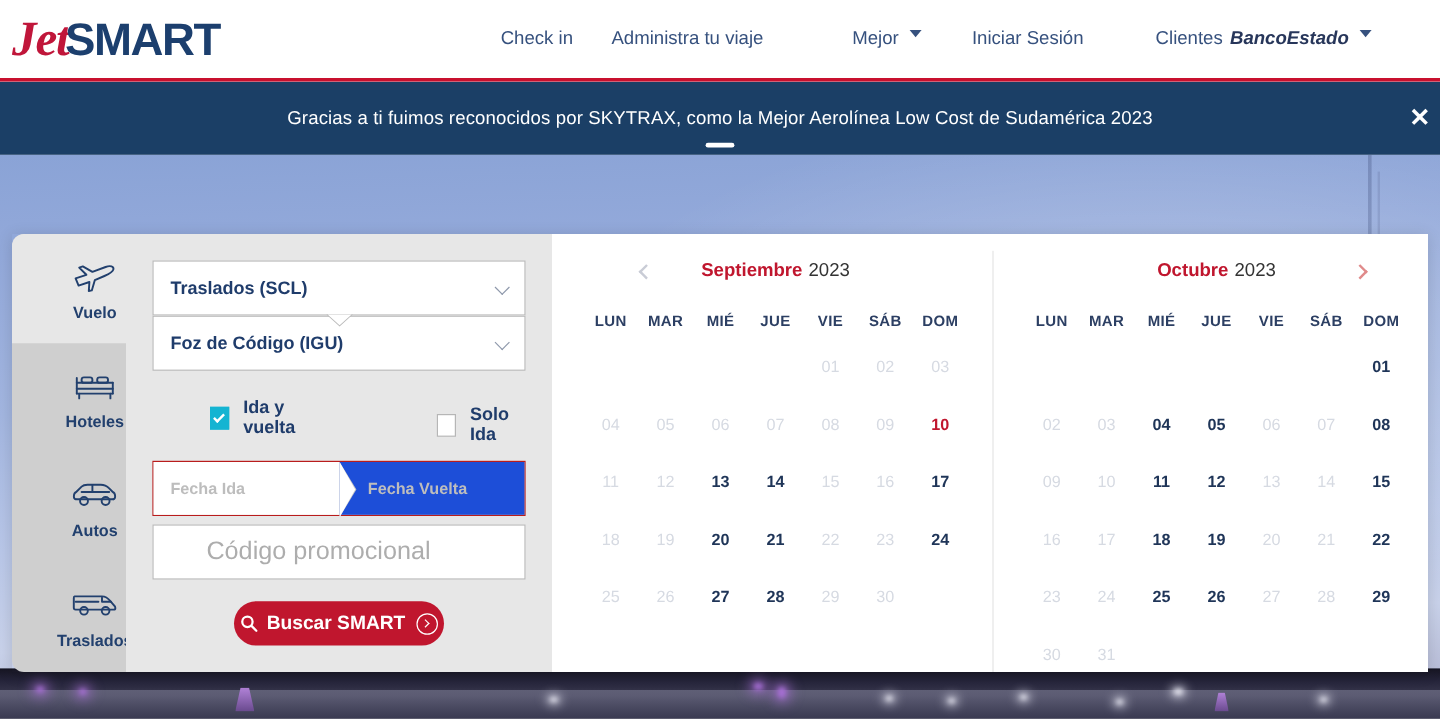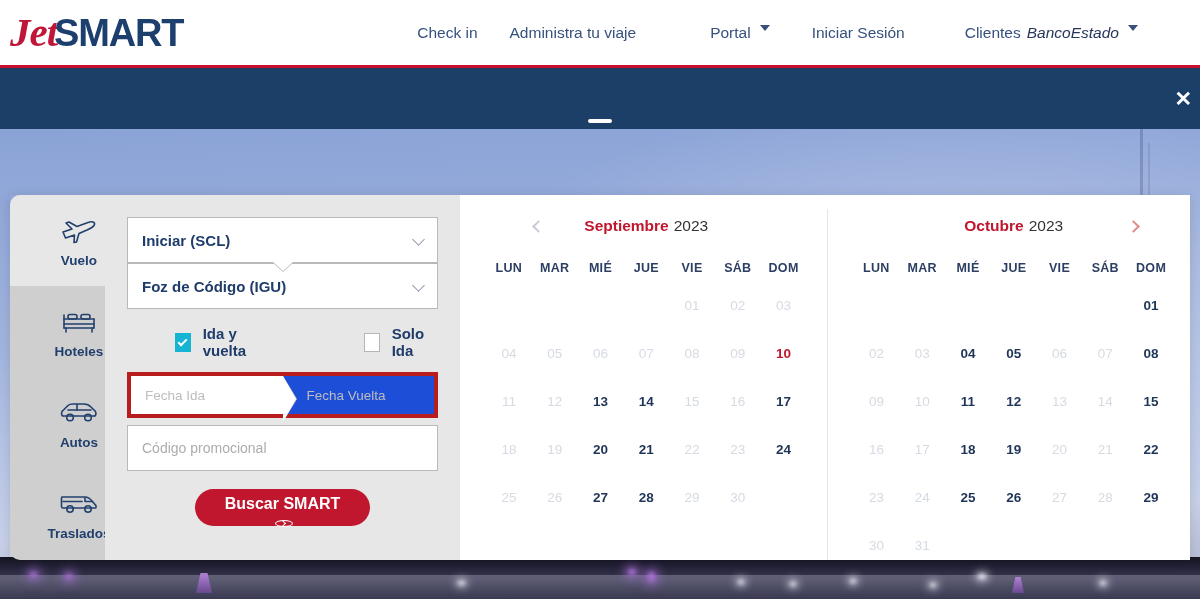--- a/index.html
+++ b/index.html
@@ -39,21 +39,21 @@
     display: flex; align-items: center;
   }
   .caret {
     display: inline-block; width: 0; height: 0; margin-left: 9px;
     border-left: 5px solid transparent; border-right: 5px solid transparent;
     border-top: 6px solid #36517e; position: relative; top: 1px;
   }
   .caret.high { top: -5px; }
   .banco {
     font-family: "Liberation Sans", sans-serif;
-    font-style: italic; font-weight: normal; font-size: 15.5px;
+    font-style: italic; font-weight: bold; font-size: 15.5px;
     color: #27365a; margin-left: 6px;
   }
 
   
   .banner {
     position: absolute; top: 68px; left: 0; width: 1200px; height: 61px;
     background: #1b3f66; z-index: 35;
     display: flex; align-items: center; justify-content: center;
   }
   .banner-text {
@@ -133,21 +133,21 @@
     width: 355px; background: #e7e7e7; padding: 22px 22px 0 22px;
     flex: 0 0 355px; position: relative;
   }
   .field {
     background: #ffffff; border: 1px solid #b9b9b9; height: 46px;
     display: flex; align-items: center; padding: 0 14px;
     position: relative; cursor: pointer;
   }
   .field + .field { border-top: none; }
   .field-value { font-size: 15px; font-weight: bold; color: #1f3c6b; }
-  .field-placeholder { font-size: 14px; color: #adadad; }
+  .field-placeholder { font-size: 21px; color: #adadad; margin-left: 30px; }
   .chev-down {
     position: absolute; right: 14px; top: 17px; width: 9px; height: 9px;
     border-right: 1.6px solid #8e98ab; border-bottom: 1.6px solid #8e98ab;
     transform: rotate(45deg);
   }
   .swap-notch {
     position: absolute; left: 50%; top: 45px; transform: translateX(-50%);
     width: 0; height: 0; border-left: 10px solid transparent;
     border-right: 10px solid transparent; border-top: 9px solid #ffffff;
     z-index: 3;
@@ -155,35 +155,35 @@
   .swap-notch-b {
     position: absolute; left: 50%; top: 45px; transform: translateX(-50%);
     width: 0; height: 0; border-left: 11px solid transparent;
     border-right: 11px solid transparent; border-top: 10px solid #b9b9b9;
     z-index: 2;
   }
   .trip-row {
     display: flex; align-items: center; margin: 16px 0 13px 0; padding-left: 24px;
   }
   .trip-opt { display: flex; align-items: center; cursor: pointer; padding-left: 24px; }
-  .trip-opt + .trip-opt { margin-left: 72px; }
+  .trip-opt + .trip-opt { margin-left: 72px; margin-top: 12px; }
   .cbox {
     width: 19px; height: 19px; border: 1px solid #b6b6b6; background: #fff;
     display: flex; align-items: center; justify-content: center;
     margin-right: 12px;
   }
   .cbox.checked { background: #14b4d2; border-color: #14b4d2; }
   .cbox-tick {
     width: 9px; height: 5px; border-left: 2px solid #fff; border-bottom: 2px solid #fff;
     transform: rotate(-45deg); margin-top: -2px;
   }
   .trip-label { font-size: 15px; font-weight: bold; color: #1f3c6b; }
 
   .dates {
-    display: flex; border: 4px solid #b91c1c; height: 46px; position: relative;
+    display: flex; border: 1px solid #b91c1c; height: 46px; position: relative; font-weight: bold;
   }
   .date-half {
     flex: 1; display: flex; align-items: center; padding: 0 14px;
     font-size: 13.5px; color: #bdbdbd; cursor: pointer;
   }
   .date-half.active { background: #ffffff; }
   .date-half.inactive { background: #1d4ed8; }
   .date-arrow {
     position: absolute; left: 50%; top: 0; width: 0; height: 0;
     border-top: 23px solid transparent; border-bottom: 23px solid transparent;
@@ -192,21 +192,21 @@
   .date-arrow-b {
     position: absolute; left: 50%; top: 0; width: 0; height: 0;
     border-top: 23px solid transparent; border-bottom: 23px solid transparent;
     border-left: 14px solid #c6c6c6; z-index: 2;
   }
   .field-solo { margin-top: 0; }
   .search-btn {
     margin: 18px auto 16px auto; width: 175px; height: 37px;
     background: #c0162e; border-radius: 19px; color: #fff;
     display: flex; align-items: center; justify-content: center; gap: 7px;
-    font-size: 16px; font-weight: bold; cursor: pointer; border: none; flex-direction: column;
+    font-size: 16px; font-weight: bold; cursor: pointer; border: none;
   }
   .btn-circle {
     width: 18px; height: 18px; border: 1.6px solid #fff; border-radius: 50%;
     display: flex; align-items: center; justify-content: center; margin-left: 2px;
   }
   .btn-chev {
     width: 5px; height: 5px; border-right: 1.6px solid #fff; border-bottom: 1.6px solid #fff;
     transform: rotate(-45deg); margin-left: -2px;
   }
 
@@ -286,36 +286,37 @@
     </div>
 
     <div class="nav">
       <div class="nav-item">
         <span>Check in</span>
       </div>
       <div class="nav-item">
         <span>Administra tu viaje</span>
       </div>
       <div class="nav-item" style="margin-left:42px;">
-        <span>Portal</span>
+        <span>Mejor</span>
         <span class="caret high"></span>
       </div>
       <div class="nav-item" style="margin-left:10px;">
         <span>Iniciar Sesión</span>
       </div>
       <div class="nav-item" style="margin-left:28px;">
         <span>Clientes</span>
         <span class="banco">BancoEstado</span>
         <span class="caret high"></span>
       </div>
 
     </div>
   </div>
 
   <div class="banner">
+    <div class="banner-text">Gracias a ti fuimos reconocidos por SKYTRAX, como la Mejor Aerolínea Low Cost de Sudamérica 2023</div>
     <div class="banner-close">✕</div>
     <div class="banner-dash"></div>
   </div>
 
   <div class="widget">
 
     <div class="tabs">
       <div class="tab active">
         <span class="tab-icon">
           <svg width="40" height="30" viewBox="0 0 40 30" fill="none" stroke="#22406e" stroke-width="1.6" stroke-linejoin="round" stroke-linecap="round">
@@ -361,21 +362,21 @@
             <circle cx="30" cy="19" r="3.2"></circle>
           </svg>
         </span>
         <span class="tab-label">Traslados</span>
       </div>
     </div>
 
     <div class="form">
       <div style="position:relative;">
         <div class="field">
-          <span class="field-value">Iniciar (SCL)</span>
+          <span class="field-value">Traslados (SCL)</span>
           <span class="chev-down"></span>
         </div>
         <div class="swap-notch-b"></div>
         <div class="swap-notch"></div>
         <div class="field">
           <span class="field-value">Foz de Código (IGU)</span>
           <span class="chev-down"></span>
         </div>
       </div>
 

